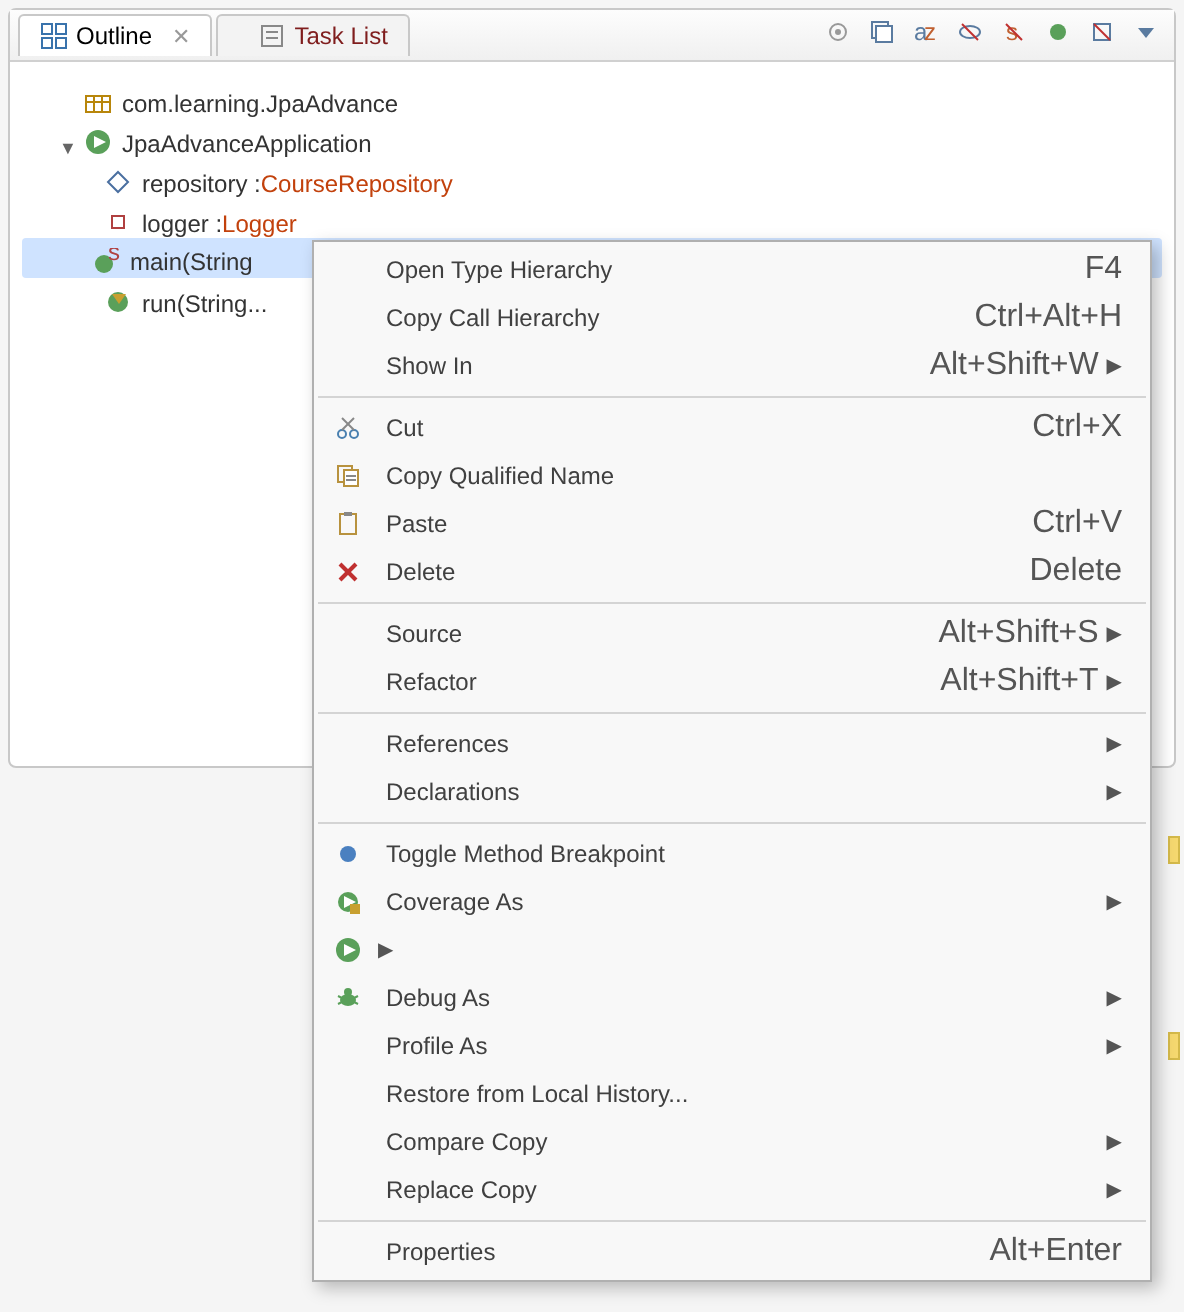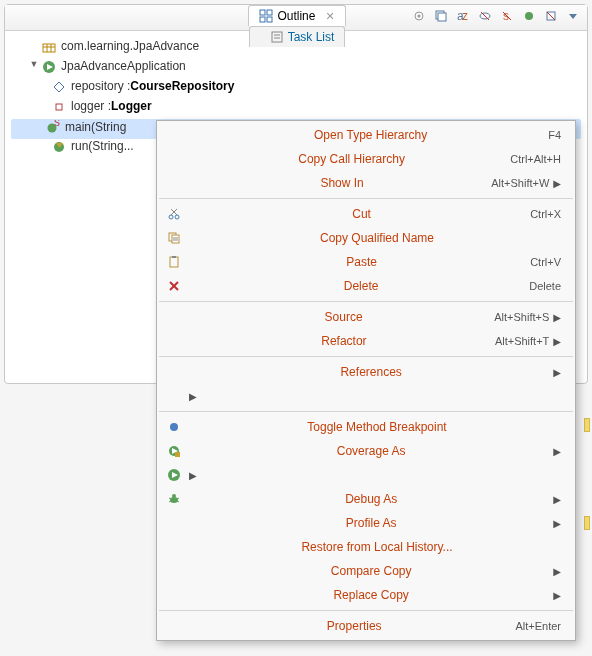--- a/index.html
+++ b/index.html
@@ -1,43 +1,43 @@
 <!DOCTYPE html>
 <html><head>
 <meta charset="utf-8">
 <style>
 * { margin: 0; padding: 0; box-sizing: border-box; font-family: "Segoe UI", Tahoma, sans-serif; font-size: 12px; }
 body { background: #f5f5f5; width: 592px; height: 656px; overflow: hidden; position: relative; }
 
 .view-panel { background: #fff; border: 1px solid #c8c8c8; border-radius: 4px; margin: 4px; height: 380px; }
 
-.tab-bar { display: flex; align-items: center; border-bottom: 1px solid #d0d0d0; height: 26px; background: linear-gradient(#fdfdfd,#f0f0f0); padding-left: 4px; position: relative; flex-direction: column; }
+.tab-bar { display: flex; align-items: center; border-bottom: 1px solid #d0d0d0; height: 26px; background: linear-gradient(#fdfdfd,#f0f0f0); padding-left: 4px; position: relative; }
 .tab { display: flex; align-items: center; gap: 4px; padding: 3px 10px; border: 1px solid #c8c8c8; border-bottom: none; border-radius: 3px 3px 0 0; margin-right: 2px; background: #fff; cursor: pointer; }
-.tab.inactive { background: #f3f3f3; color: #0369a1; padding-left: 20px; }
+.tab.inactive { background: #f3f3f3; color: #7f1d1d; padding-left: 20px; }
 .tab .ticon { width: 14px; height: 14px; display: inline-flex; align-items: center; justify-content: center; }
 .tab .close { margin-left: 6px; color: #999; font-size: 11px; }
 
 .toolbar { position: absolute; right: 6px; top: 3px; display: flex; gap: 6px; align-items: center; }
 .tool-ico { width: 16px; height: 16px; display: inline-flex; align-items: center; justify-content: center; color: #5a7ba0; cursor: pointer; }
 
 .tree { padding: 8px 6px; color: #333; }
-.tree-row { display: flex; align-items: flex-start; height: 20px; white-space: nowrap; cursor: default; }
+.tree-row { display: flex; align-items: flex-end; height: 20px; white-space: nowrap; cursor: default; }
 .tree-row .twist { width: 14px; display: inline-flex; justify-content: center; color: #666; font-size: 9px; }
 .tree-row .ico { width: 16px; height: 16px; display: inline-flex; align-items: center; justify-content: center; margin-right: 4px; }
 .tree-row.selected { background: #cfe3ff; border-radius: 2px; }
 .lvl1 { padding-left: 16px; }
 .lvl2 { padding-left: 40px; }
-.field-type { color: #000000; font-weight: bold; }
+.field-type { color: #c2410c; }
 .main-sel { padding-left: 34px; display: inline-flex; align-items:center; }
 
 .ctx-menu { position: absolute; left: 156px; top: 120px; width: 420px; background: #f8f8f8; border: 1px solid #b0b0b0; box-shadow: 3px 3px 8px rgba(0,0,0,0.25); padding: 2px 0; }
 .ctx-item { display: flex; align-items: center; height: 24px; padding: 0 14px 0 6px; cursor: default; }
 .ctx-icon { width: 22px; display: inline-flex; justify-content: center; align-items: center; }
-.ctx-label { flex: 1; padding-left: 8px; color: #c2410c; text-align: center; }
-.ctx-shortcut { color: #555; font-size: 11px; }
+.ctx-label { flex: 1; padding-left: 8px; color: #404040; }
+.ctx-shortcut { color: #555; font-size: 16px; }
 .ctx-arrow { color: #555; font-size: 10px; padding-left: 4px; }
 .ctx-sep { height: 1px; background: #d4d4d4; margin: 3px 2px; }
 
 .yellowbar { position: absolute; right: 2px; width: 6px; height: 14px; background: #f5d86f; border: 1px solid #d4b94a; }
 </style>
 </head>
 <body>
 
 <div class="view-panel">
   <div class="tab-bar">
@@ -256,20 +256,21 @@
     <span class="ctx-arrow">▶</span>
   </div>
   <div class="ctx-sep"></div>
   <div class="ctx-item">
     <span class="ctx-icon"></span>
     <span class="ctx-label">References</span>
     <span class="ctx-arrow">▶</span>
   </div>
   <div class="ctx-item">
     <span class="ctx-icon"></span>
+    <span class="ctx-label">Declarations</span>
     <span class="ctx-arrow">▶</span>
   </div>
   <div class="ctx-sep"></div>
   <div class="ctx-item">
     <span class="ctx-icon">
         <svg width="12" height="12">
           <circle cx="6" cy="6" r="4" fill="#4a80c0"></circle>
         </svg>
       </span>
     <span class="ctx-label">Toggle Method Breakpoint</span>

